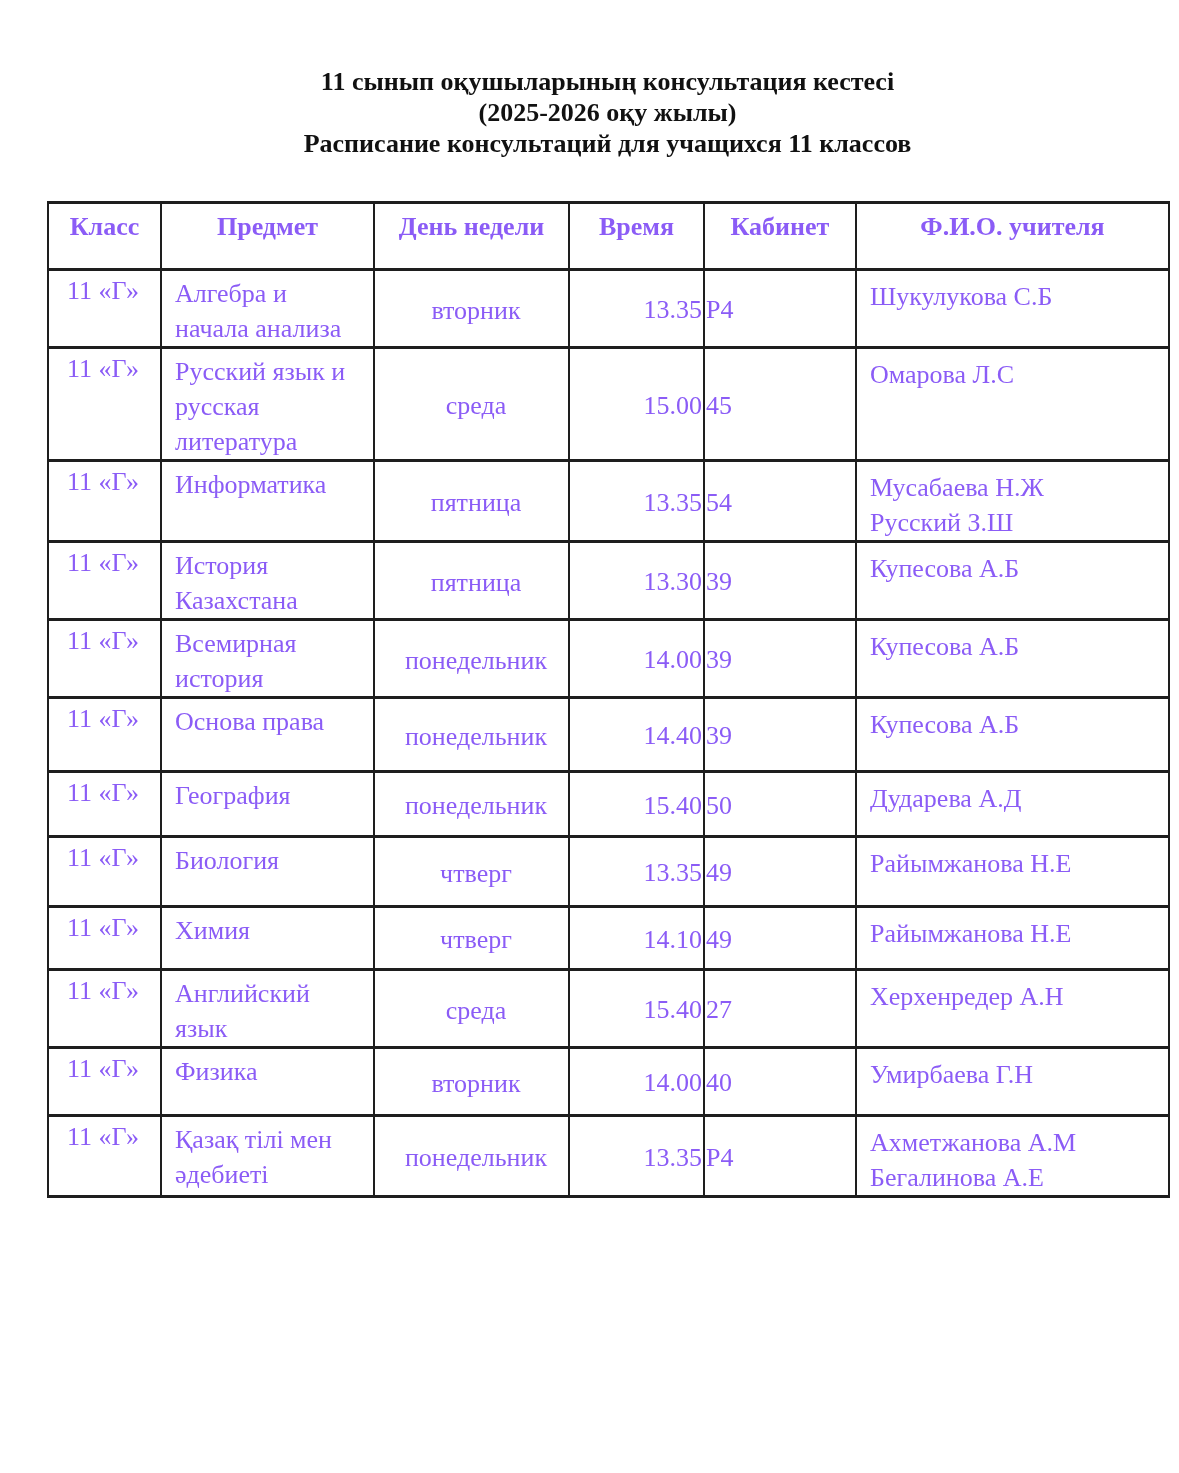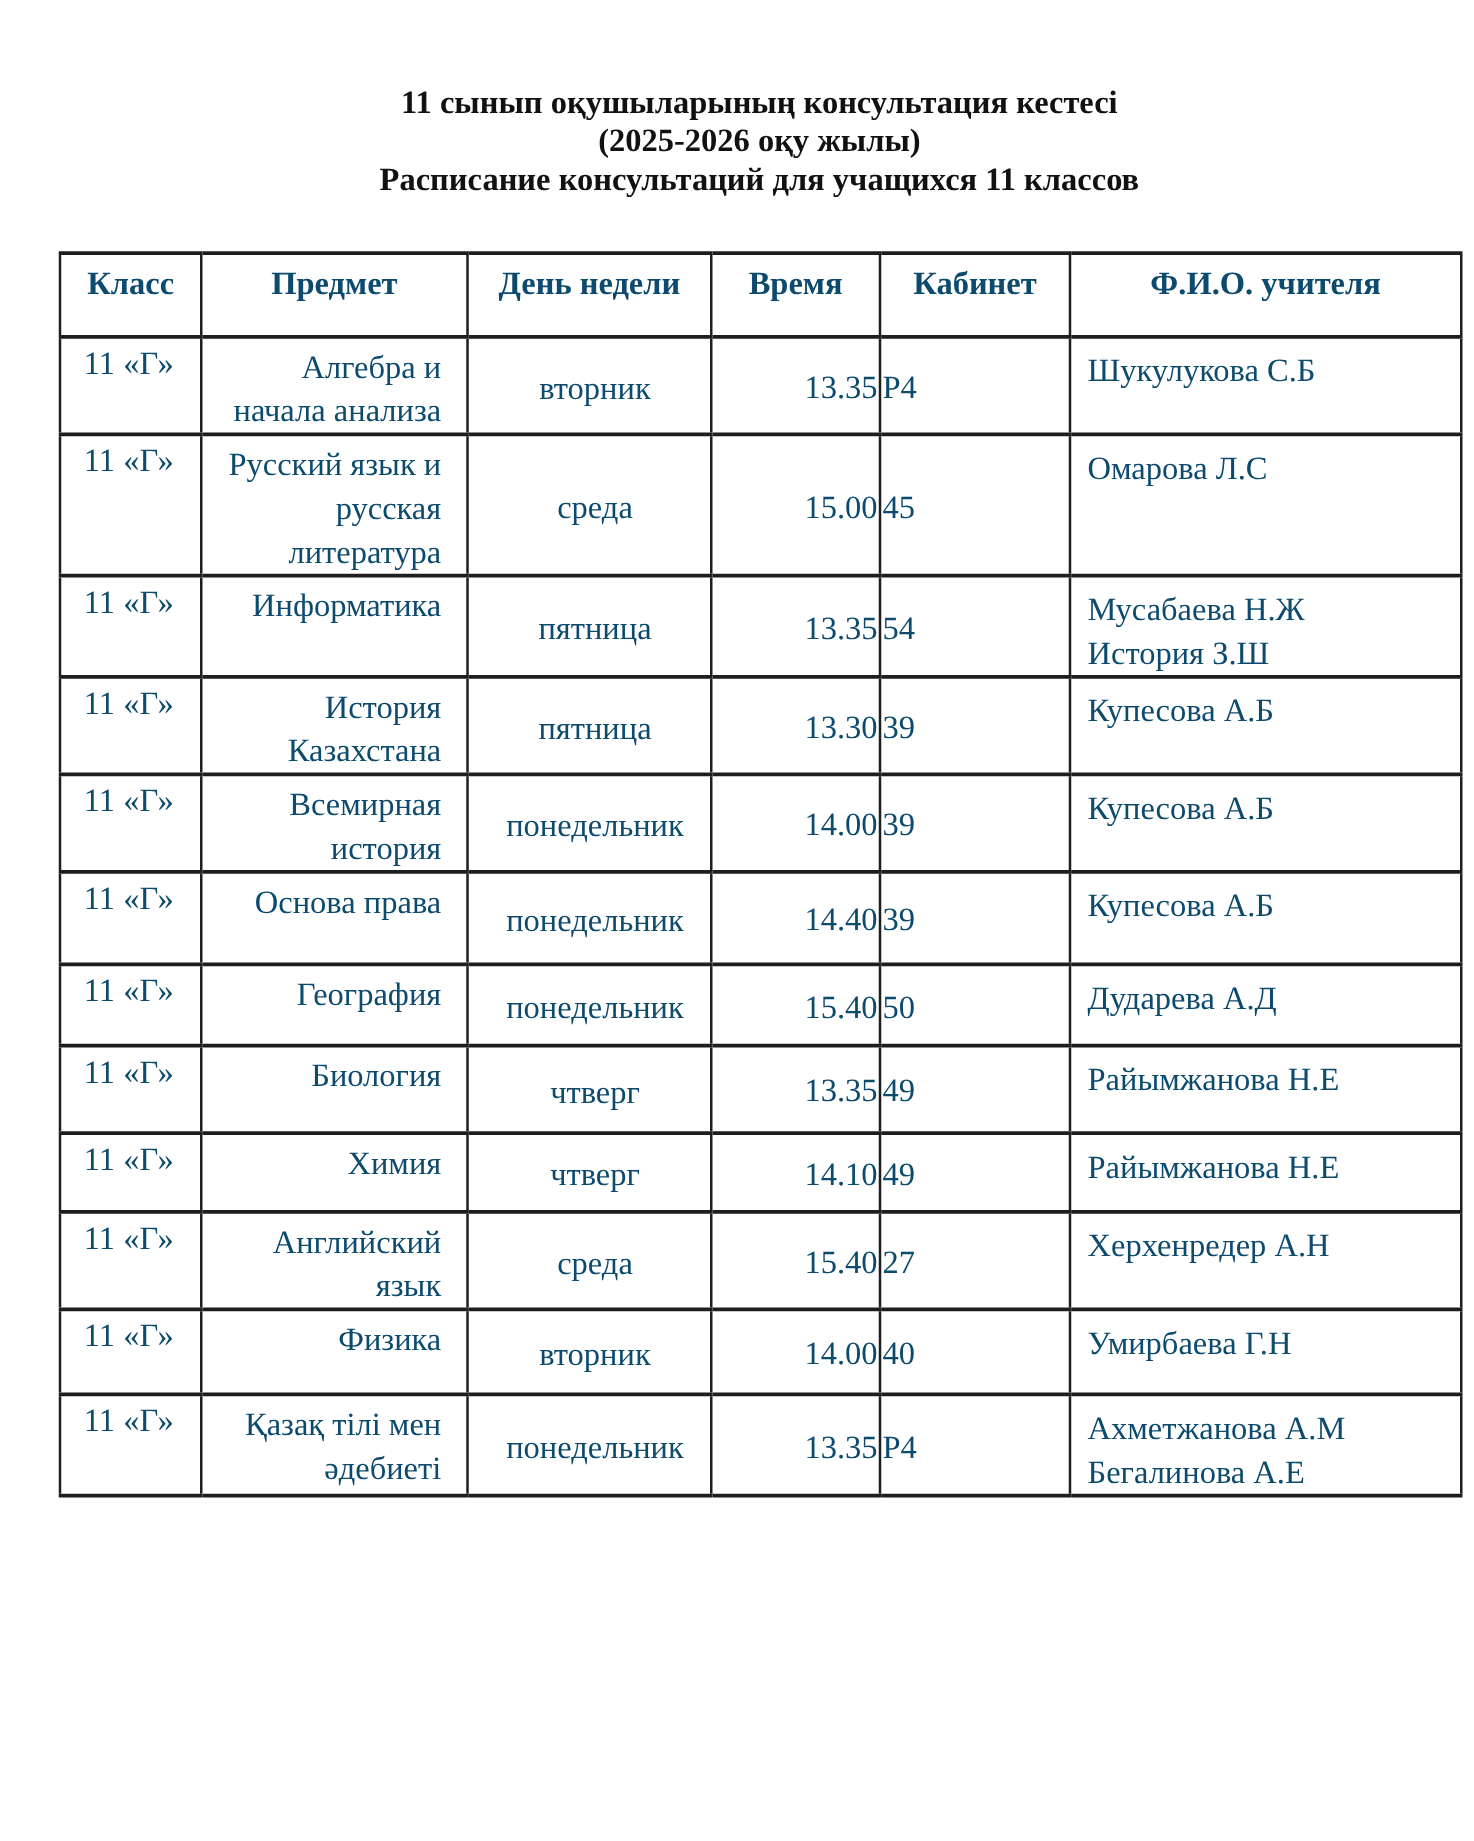--- a/index.html
+++ b/index.html
@@ -25,21 +25,21 @@
     color: #111;
   }
   .doc-title div { white-space: nowrap; }
   table.schedule {
     margin-left: 47px;
     margin-top: 42px;
     width: 1121px;
     border-collapse: collapse;
     table-layout: fixed;
     font-size: 26px;
-    color: #0c4a6e;
+    color: #8b5cf6;
   }
   table.schedule col.c-class   { width: 113px; }
   table.schedule col.c-subject { width: 213px; }
   table.schedule col.c-day     { width: 195px; }
   table.schedule col.c-time    { width: 135px; }
   table.schedule col.c-room    { width: 152px; }
   table.schedule col.c-teacher { width: 313px; }
   table.schedule th, table.schedule td {
     border-left: 2px solid #1e1e1e;
     border-right: 2px solid #1e1e1e;
@@ -54,21 +54,21 @@
     padding: 8px 4px 0 4px;
     font-size: 26px;
   }
   td.cell-class {
     vertical-align: top;
     text-align: center;
     padding: 5px 16px 0 13px;
   }
   td.cell-subject {
     vertical-align: top;
-    text-align: right;
+    text-align: left;
     padding: 5px 20px 0 13px;
     line-height: 35px;
   }
   td.cell-day {
     vertical-align: middle;
     text-align: center;
     padding: 4px 4px 0 13px;
   }
   td.cell-time {
     vertical-align: middle;
@@ -133,21 +133,21 @@
       <td class="cell-room">45</td>
       <td class="cell-teacher">Омарова Л.С</td>
     </tr>
     <tr style="height:68px;">
       <td class="cell-class">11 «Г»</td>
       <td class="cell-subject">Информатика</td>
       <td class="cell-day">пятница</td>
       <td class="cell-time">13.35</td>
       <td class="cell-room">54</td>
       <td class="cell-teacher">Мусабаева Н.Ж
-История З.Ш</td>
+Русский З.Ш</td>
     </tr>
     <tr style="height:75px;">
       <td class="cell-class">11 «Г»</td>
       <td class="cell-subject">История Казахстана</td>
       <td class="cell-day">пятница</td>
       <td class="cell-time">13.30</td>
       <td class="cell-room">39</td>
       <td class="cell-teacher">Купесова А.Б</td>
     </tr>
     <tr style="height:70px;">

